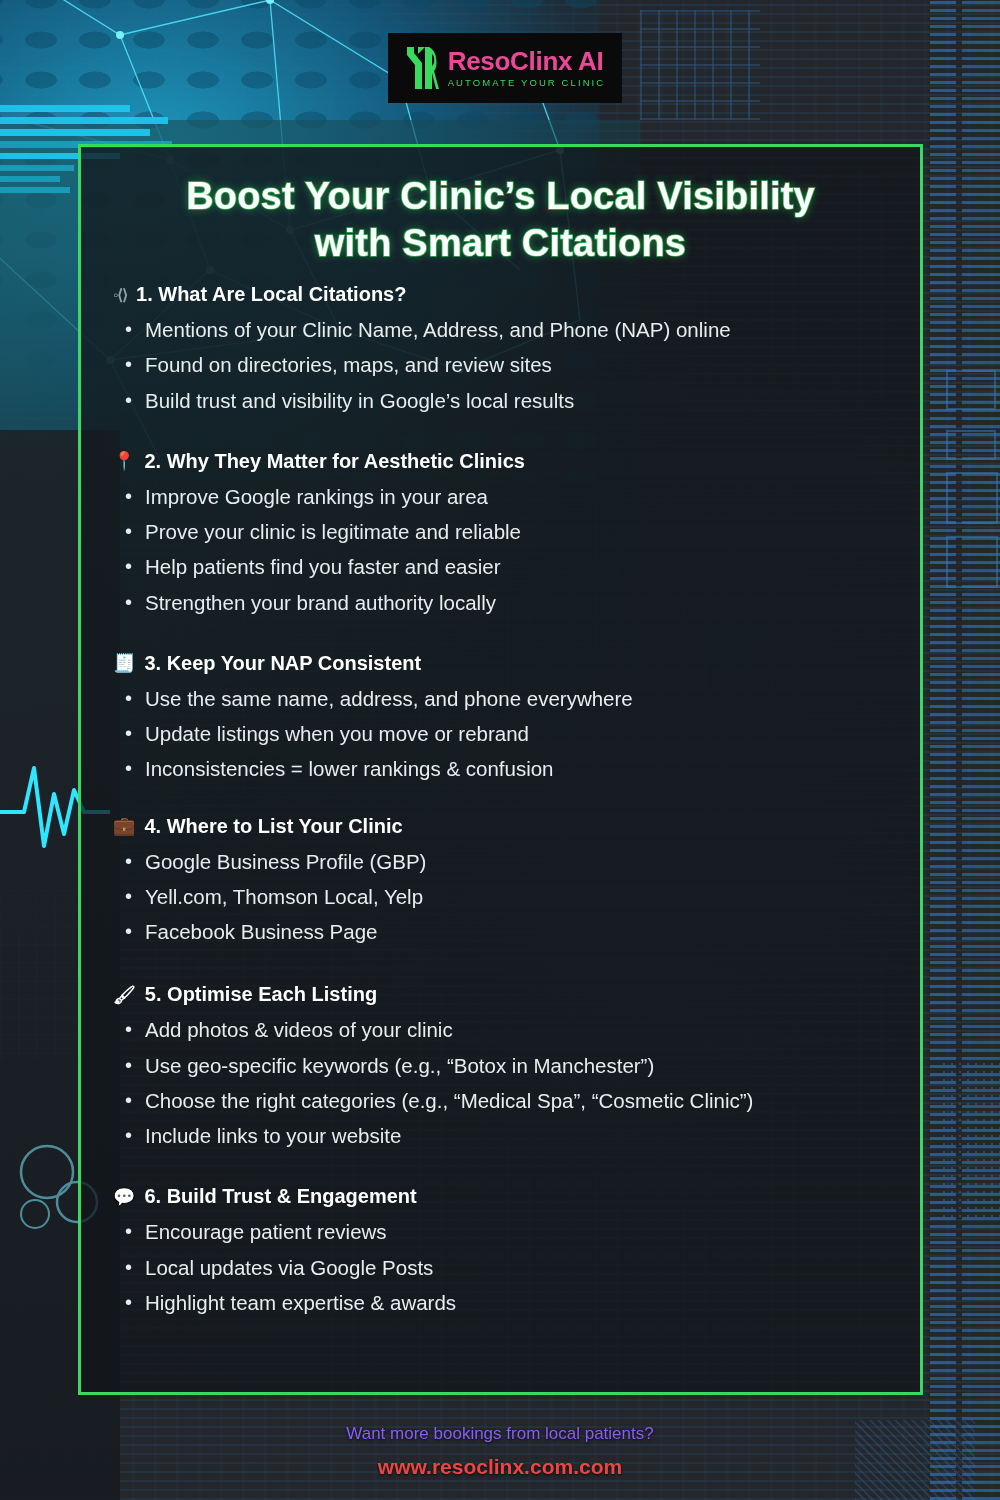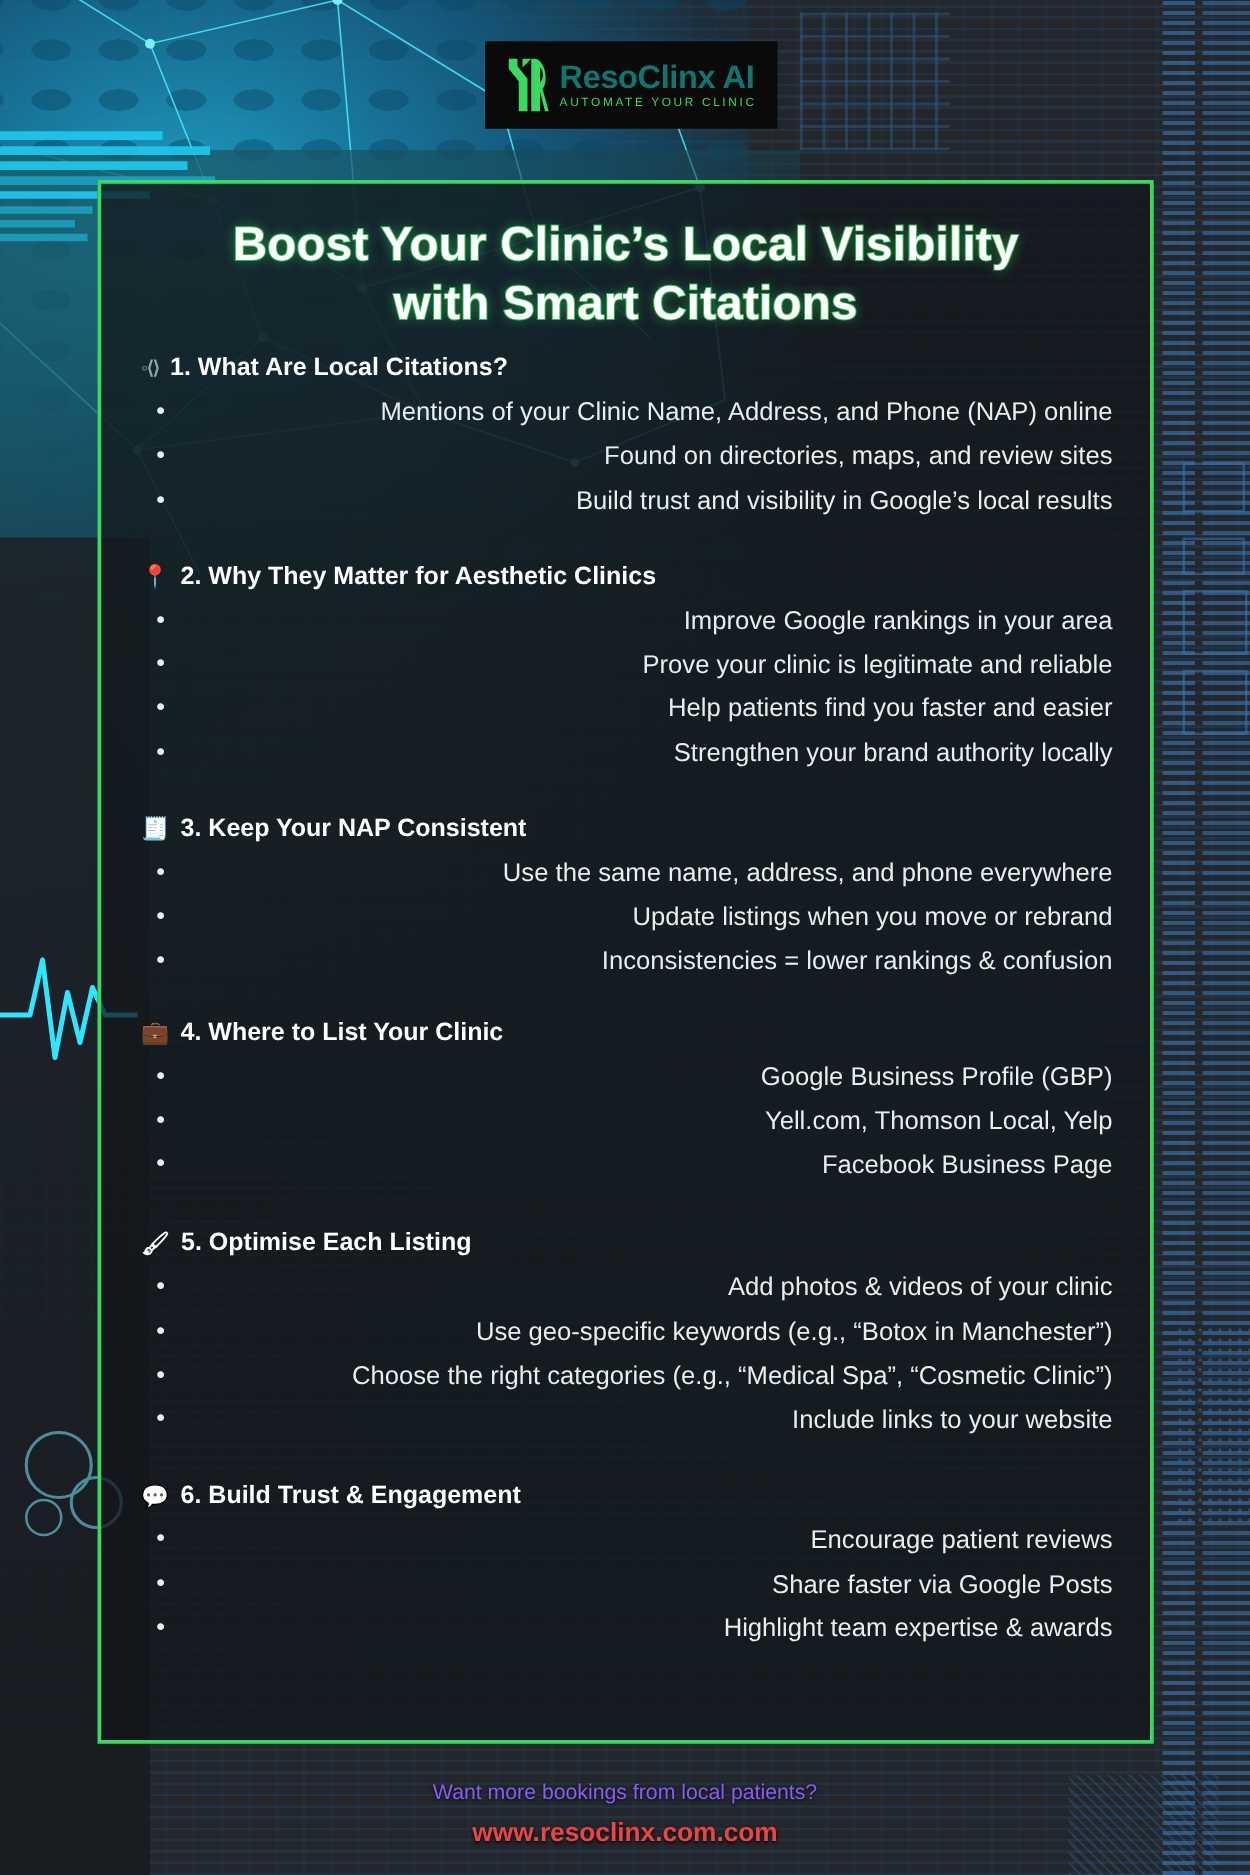--- a/index.html
+++ b/index.html
@@ -105,21 +105,21 @@
     left:388px; top:33px;
     width:234px; height:70px;
     background:#0a0a0a;
     display:flex; align-items:center; justify-content:center;
     gap:9px;
     z-index:40;
   }
   .logo-mark { width:34px; height:46px; flex:none; }
   .logo-text { display:flex; flex-direction:column; line-height:1; }
   .logo-name {
-    font-size:26px; font-weight:bold; color:#0f766e;
+    font-size:26px; font-weight:bold; color:#ec4899;
     letter-spacing:-.3px;
   }
   .logo-sub {
     font-size:9.5px; color:#3ad960; letter-spacing:2.1px;
     margin-top:4px; font-weight:normal;
   }
 
   
   .panel {
     position:absolute;
@@ -158,21 +158,20 @@
     color:#a9b8bc; font-size:15px; letter-spacing:-1px; opacity:.85;
   }
 
   .bullets { list-style:none; padding-left:34px; }
   .bullets li {
     position:relative;
     font-size:20.5px;
     color:#e8edee;
     line-height:1.72;
     font-weight:300;
-    text-align:right;
   }
   .bullets li::before {
     content:"•";
     position:absolute;
     left:-20px;
     color:#e8edee;
     font-size:20px;
   }
 
   
@@ -360,21 +359,21 @@
       </ul>
     </div>
 
     <div class="section s6">
       <div class="sec-head">
         <span class="sec-icon">💬</span>
         <span>6. Build Trust &amp; Engagement</span>
       </div>
       <ul class="bullets">
         <li>Encourage patient reviews</li>
-        <li>Share faster via Google Posts</li>
+        <li>Local updates via Google Posts</li>
         <li>Highlight team expertise &amp; awards</li>
       </ul>
     </div>
 
   </div>
 
   <div class="footer">
     <div class="footer-q">Want more bookings from local patients?</div>
     <div class="footer-url">www.resoclinx.com.com</div>
   </div>

